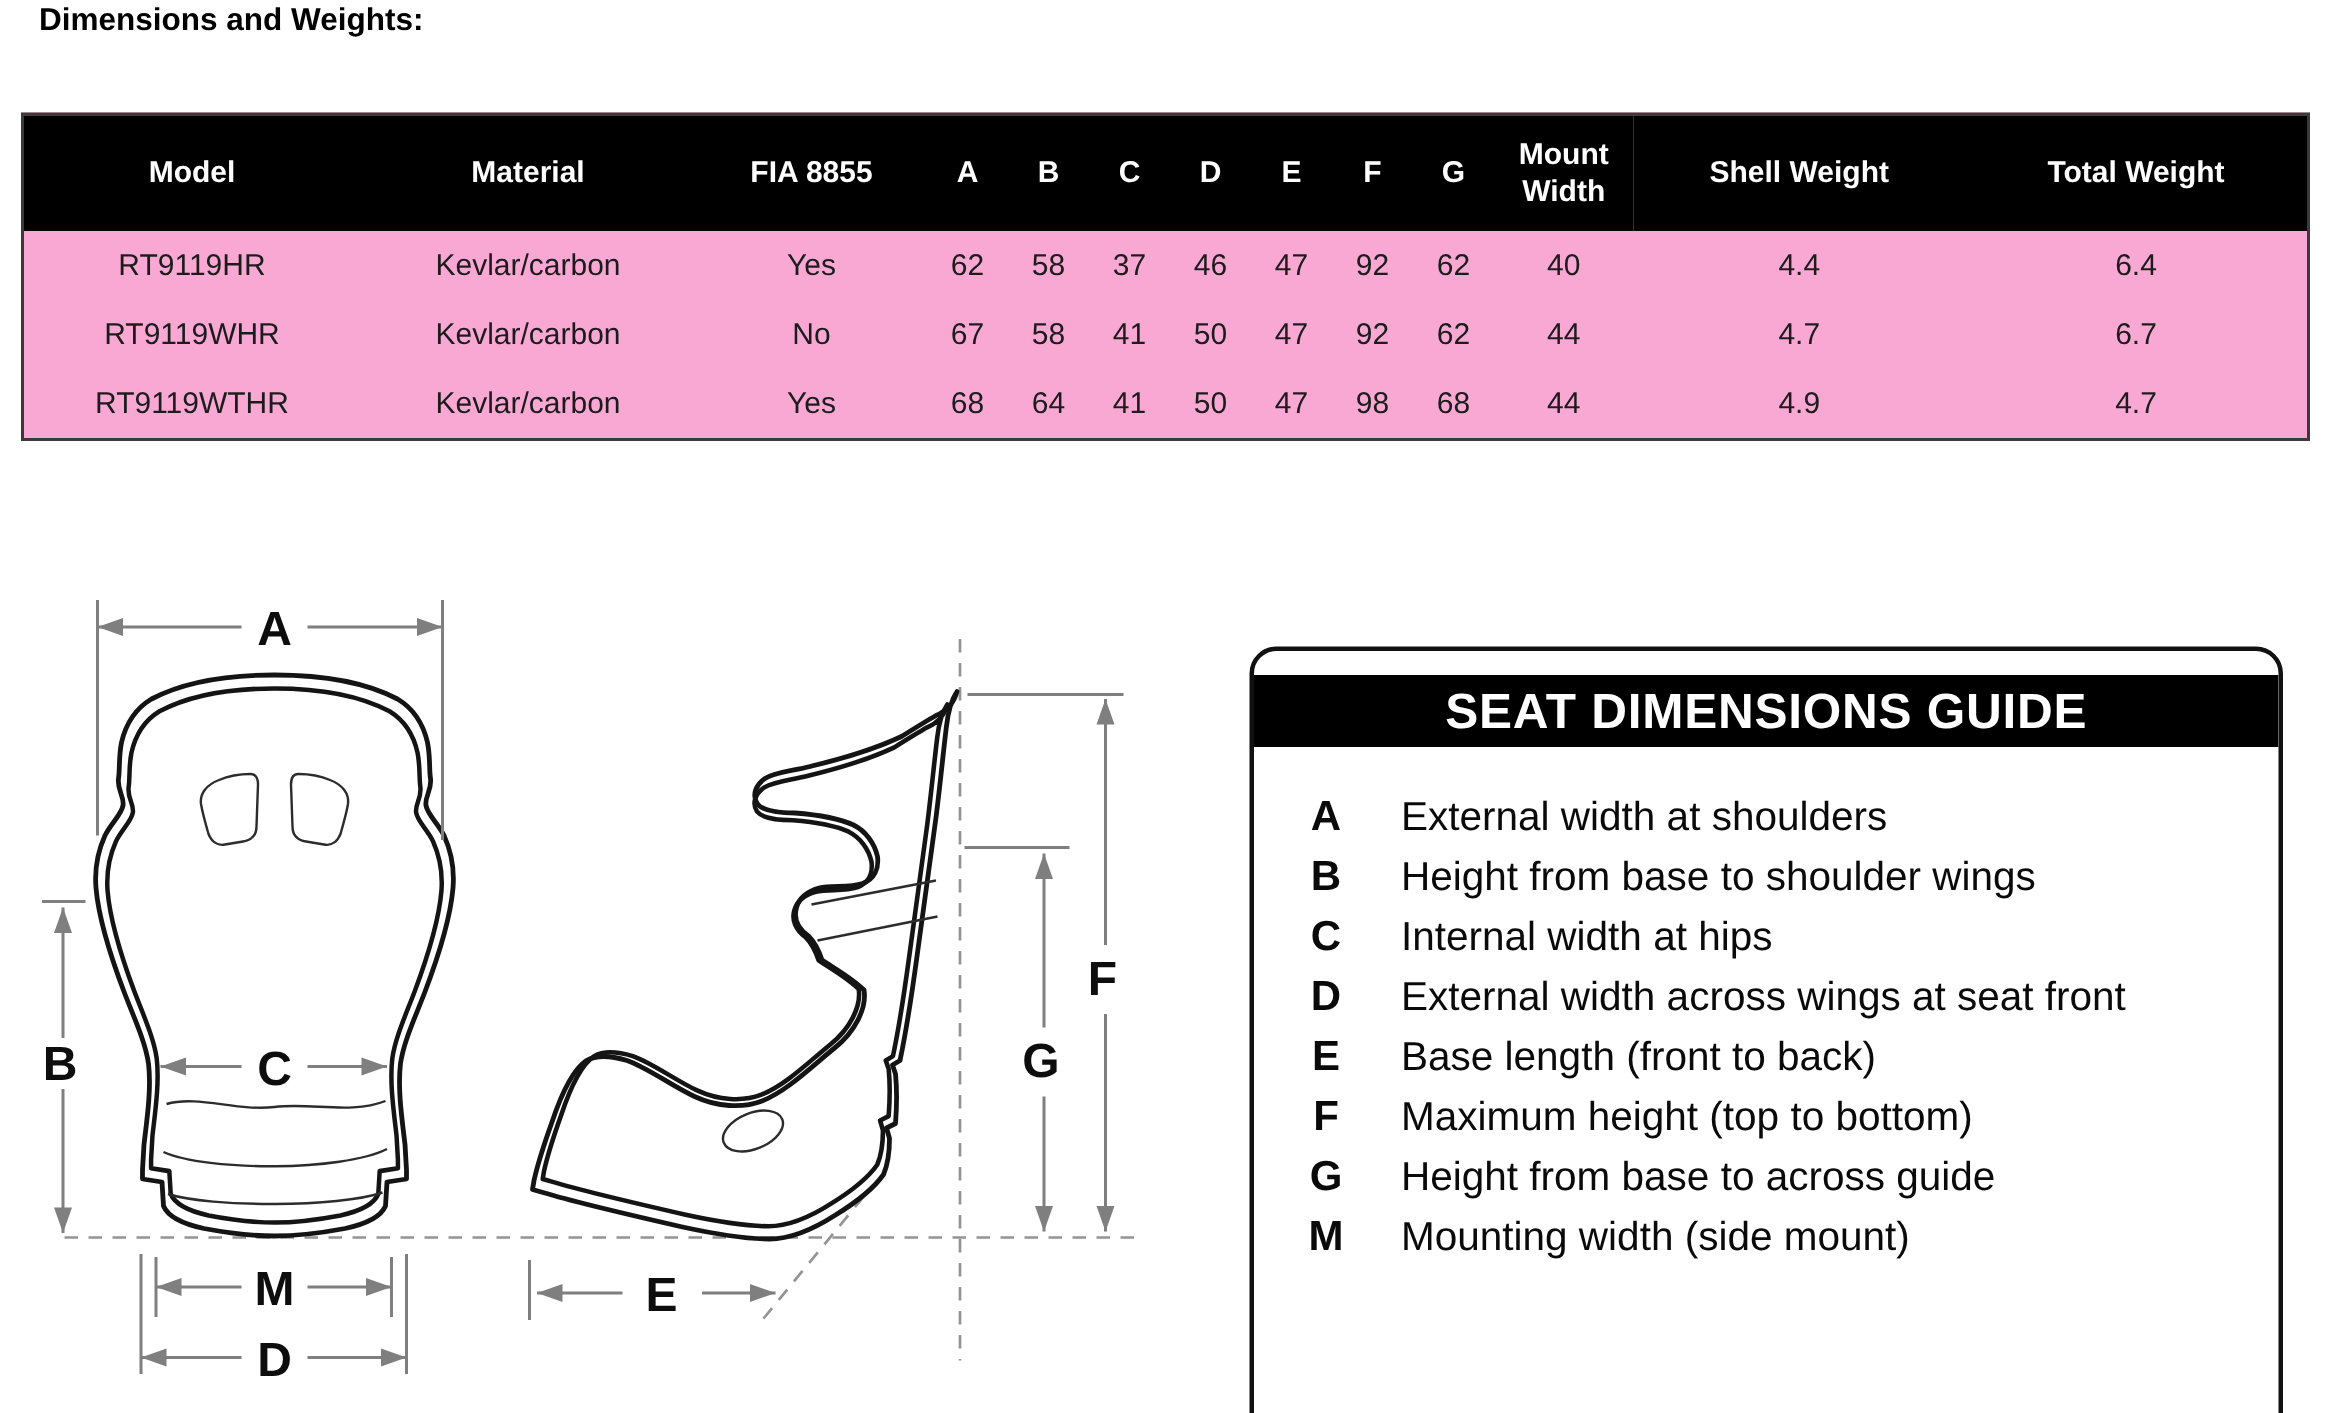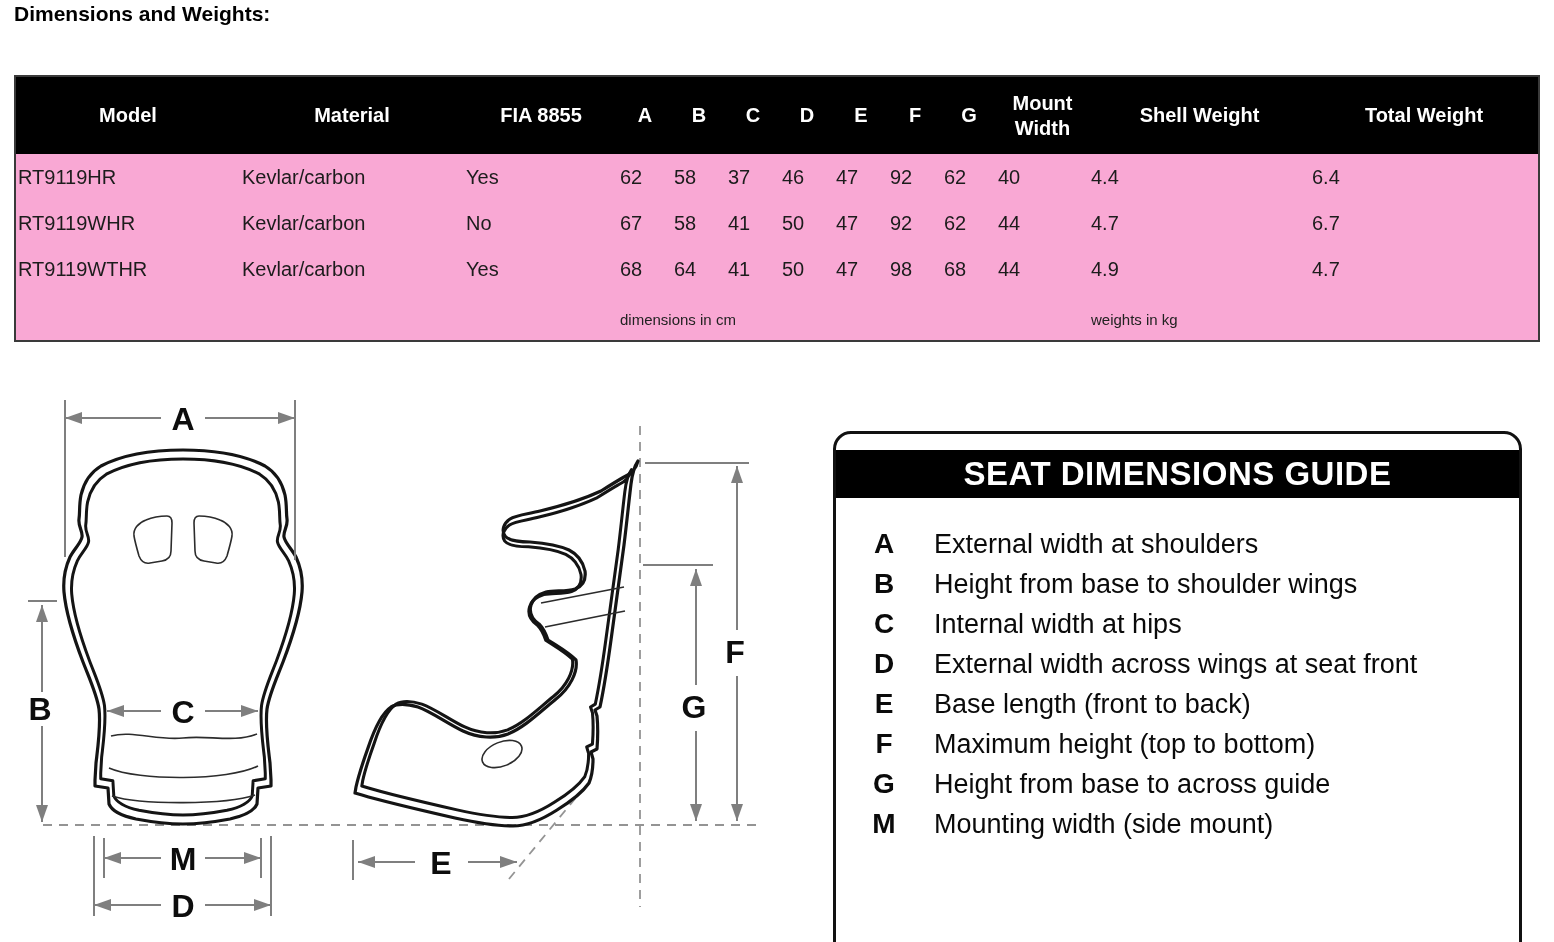--- a/index.html
+++ b/index.html
@@ -1,25 +1,25 @@
 <!DOCTYPE html>
 <html><head>
 <meta charset="utf-8">
 <style>
   html,body{margin:0;padding:0;background:#fff;}
   body{font-family:"Liberation Sans","DejaVu Sans",sans-serif;color:#111;}
   .page{position:relative;width:1554px;height:942px;background:#fff;overflow:hidden;}
 
-  .page-title{position:absolute;left:14px;top:2px;font-size:21px;font-weight:700;color:#000;}
+  .page-title{position:absolute;left:26px;top:2px;font-size:21px;font-weight:700;color:#000;}
 
   
   .spec-table-wrap{position:absolute;left:14px;top:75px;width:1526px;border:2px solid #3a3a3a;box-sizing:border-box;background:#f9a8d4;}
   table.spec{width:100%;border-collapse:collapse;table-layout:fixed;}
   table.spec th{background:#000;color:#fff;font-weight:700;font-size:20px;height:77px;padding:0 2px;line-height:1.25;vertical-align:middle;text-align:center;}
-  table.spec td{font-size:20px;color:#1c1c1c;height:46px;padding:0 2px;vertical-align:middle;}
+  table.spec td{font-size:20px;color:#1c1c1c;text-align:center;height:46px;padding:0 2px;vertical-align:middle;}
   table.spec .footnote{font-size:15px;color:#222;height:42px;padding-top:6px;vertical-align:middle;}
 
   
   .guide-box{position:absolute;left:833px;top:431px;width:689px;height:539px;border:3px solid #111;border-radius:18px;box-sizing:border-box;background:#fff;overflow:hidden;}
   .guide-band{margin-top:16px;height:48px;background:#000;display:flex;align-items:center;justify-content:center;}
   .guide-title{color:#fff;font-weight:700;font-size:33px;letter-spacing:.5px;white-space:nowrap;}
   .guide-list{margin-top:26px;padding-left:26px;}
   .guide-row{display:flex;align-items:center;height:40px;}
   .guide-key{width:44px;text-align:center;font-weight:700;font-size:28px;color:#0a0a0a;flex:0 0 44px;}
   .guide-desc{margin-left:28px;font-size:27px;color:#0a0a0a;white-space:nowrap;}
@@ -114,25 +114,20 @@
           <td>64</td>
           <td>41</td>
           <td>50</td>
           <td>47</td>
           <td>98</td>
           <td>68</td>
           <td>44</td>
           <td>4.9</td>
           <td>4.7</td>
         </tr>
-        <tr>
-          <td colspan="3"></td>
-          <td class="footnote" colspan="8">dimensions in cm</td>
-          <td class="footnote" colspan="2">weights in kg</td>
-        </tr>
       </tbody>
     </table>
   </div>
 
   <svg class="diagram-svg" width="790" height="552" viewBox="0 390 790 552" xmlns="http://www.w3.org/2000/svg">
 
     <path class="dash" d="M 43 825 H 757"></path>
     <path class="dash" d="M 640 426 V 907"></path>
     <path class="dash" d="M 509 879 L 578 795"></path>
 

